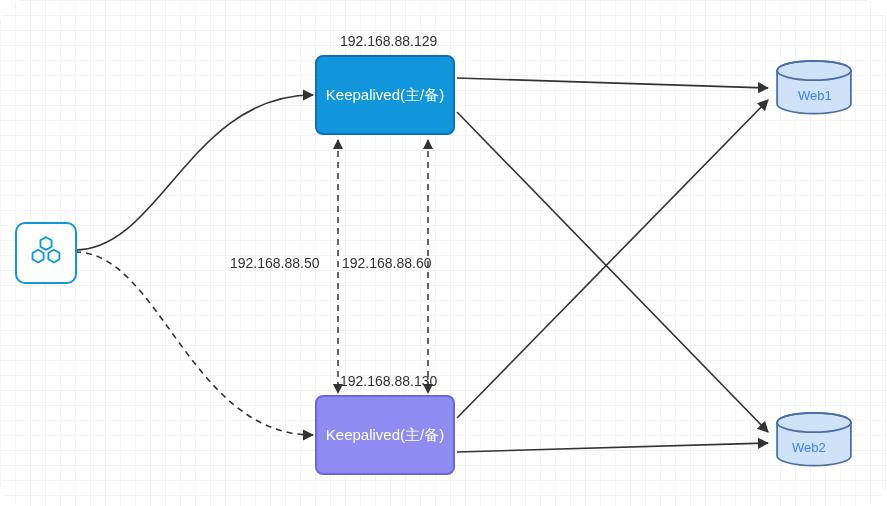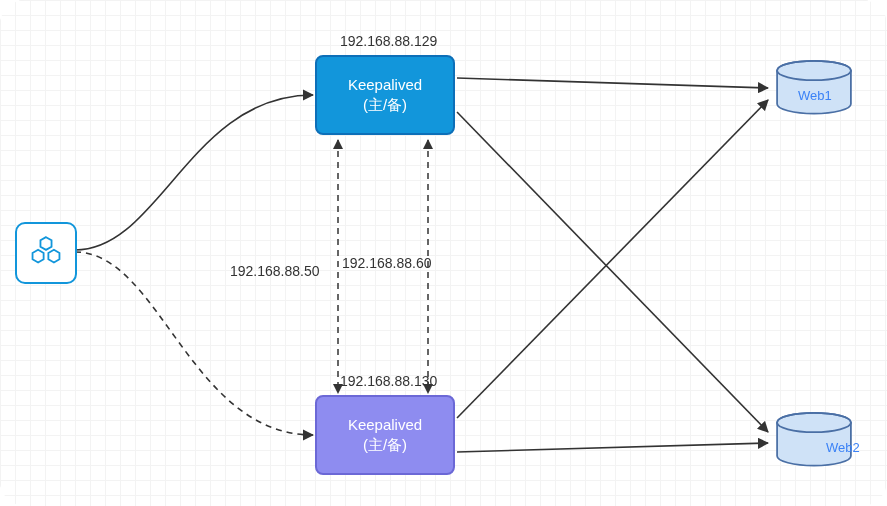--- a/index.html
+++ b/index.html
@@ -5,21 +5,21 @@
   html,body{margin:0;padding:0;width:887px;height:506px;background:#fff;font-family:Arial,"Microsoft YaHei",sans-serif;}
   .canvas{position:relative;width:887px;height:506px;overflow:hidden;border-radius:25px;}
   .grid{position:absolute;inset:0;
     background-image:
       linear-gradient(#f3f3f3 1px,transparent 1px),
       linear-gradient(90deg,#f3f3f3 1px,transparent 1px),
       linear-gradient(#e9e9e9 1px,transparent 1px),
       linear-gradient(90deg,#e9e9e9 1px,transparent 1px);
     background-size:15px 15px,15px 15px,75px 75px,75px 75px;
   }
-  .node{position:absolute;display:flex;flex-direction:column;align-items:center;justify-content:center;box-sizing:border-box;}
+  .node{position:absolute;display:flex;flex-direction:row;align-items:center;justify-content:center;box-sizing:border-box;}
   .keepalive{width:140px;height:80px;border-radius:8px;color:#fff;font-size:15px;line-height:1.35;text-align:center;}
   .ka1{left:315px;top:55px;background:#1296db;border:2px solid #0d6fb8;}
   .ka2{left:315px;top:395px;background:#8e8cf0;border:2px solid #6b68d6;}
   .label{position:absolute;font-size:14px;color:#333;white-space:nowrap;}
   .cluster-icon{position:absolute;left:15px;top:222px;width:58px;height:58px;border:2px solid #1296db;border-radius:10px;display:flex;align-items:center;justify-content:center;background:#fff;}
   .cluster-icon svg{width:38px;height:38px;}
   .db{position:absolute;width:88px;height:58px;}
   .db svg{width:100%;height:100%;}
   .db-label{position:absolute;font-size:13px;color:#3b82f6;}
   svg.edges{position:absolute;inset:0;pointer-events:none;}
@@ -69,34 +69,34 @@
     <div>Keepalived</div>
     <div>(主/备)</div>
   </div>
 
   <div class="label" style="left:340px;top:373px;">192.168.88.130</div>
   <div class="node keepalive ka2">
     <div>Keepalived</div>
     <div>(主/备)</div>
   </div>
 
-  <div class="label" style="left:230px;top:255px;margin-top:8px;">192.168.88.50</div>
+  <div class="label" style="left:230px;top:255px;">192.168.88.50</div>
   <div class="label" style="left:342px;top:255px;">192.168.88.60</div>
 
   <div class="db" style="left:770px;top:60px;">
     <svg viewBox="0 0 100 66">
       <ellipse cx="50" cy="12" rx="42" ry="11" fill="#cfe2f7" stroke="#4a6fa5" stroke-width="2"></ellipse>
       <path d="M8 12 V50 A42 11 0 0 0 92 50 V12" fill="#cfe2f7" stroke="#4a6fa5" stroke-width="2"></path>
       <ellipse cx="50" cy="12" rx="42" ry="11" fill="none" stroke="#4a6fa5" stroke-width="2"></ellipse>
     </svg>
   </div>
   <div class="db-label" style="left:798px;top:88px;">Web1</div>
 
   <div class="db" style="left:770px;top:412px;">
     <svg viewBox="0 0 100 66">
       <ellipse cx="50" cy="12" rx="42" ry="11" fill="#cfe2f7" stroke="#4a6fa5" stroke-width="2"></ellipse>
       <path d="M8 12 V50 A42 11 0 0 0 92 50 V12" fill="#cfe2f7" stroke="#4a6fa5" stroke-width="2"></path>
       <ellipse cx="50" cy="12" rx="42" ry="11" fill="none" stroke="#4a6fa5" stroke-width="2"></ellipse>
     </svg>
   </div>
-  <div class="db-label" style="left:826px;top:440px;">Web2</div>
+  <div class="db-label" style="left:792px;top:440px;">Web2</div>
 
 </div>
 
 </body></html>

